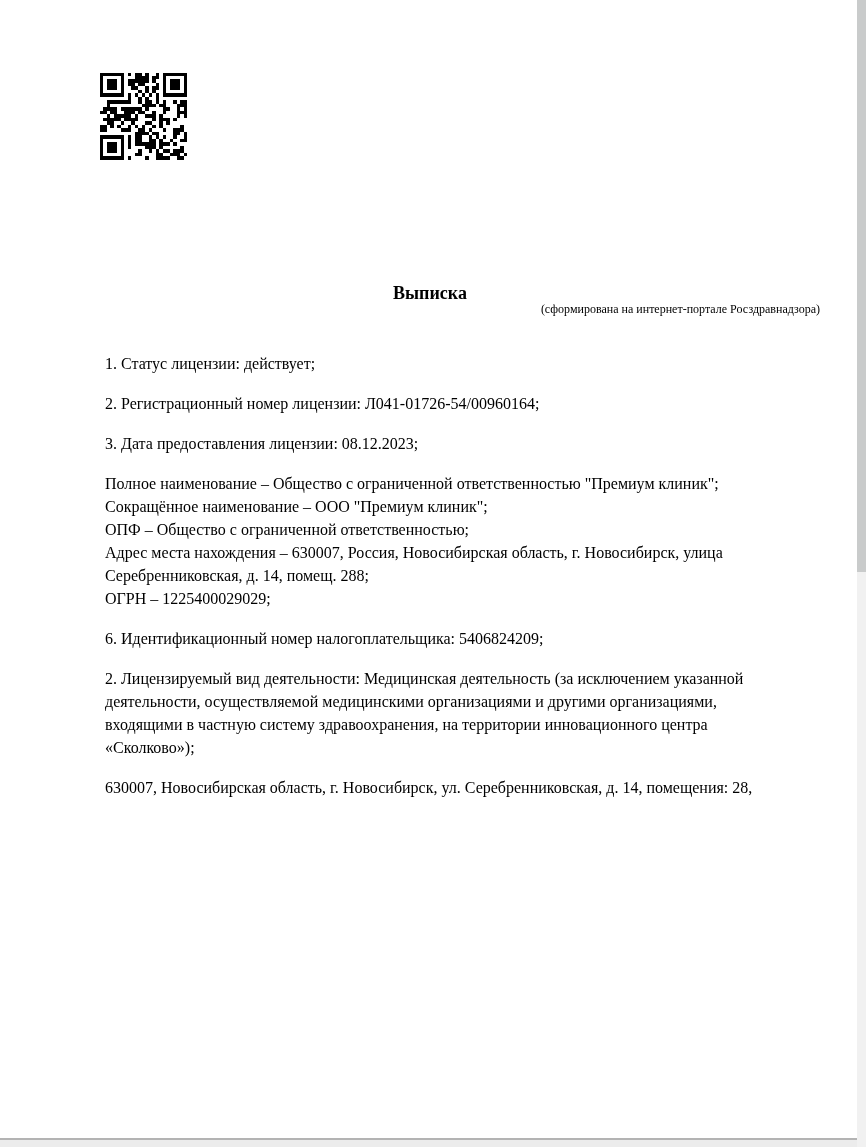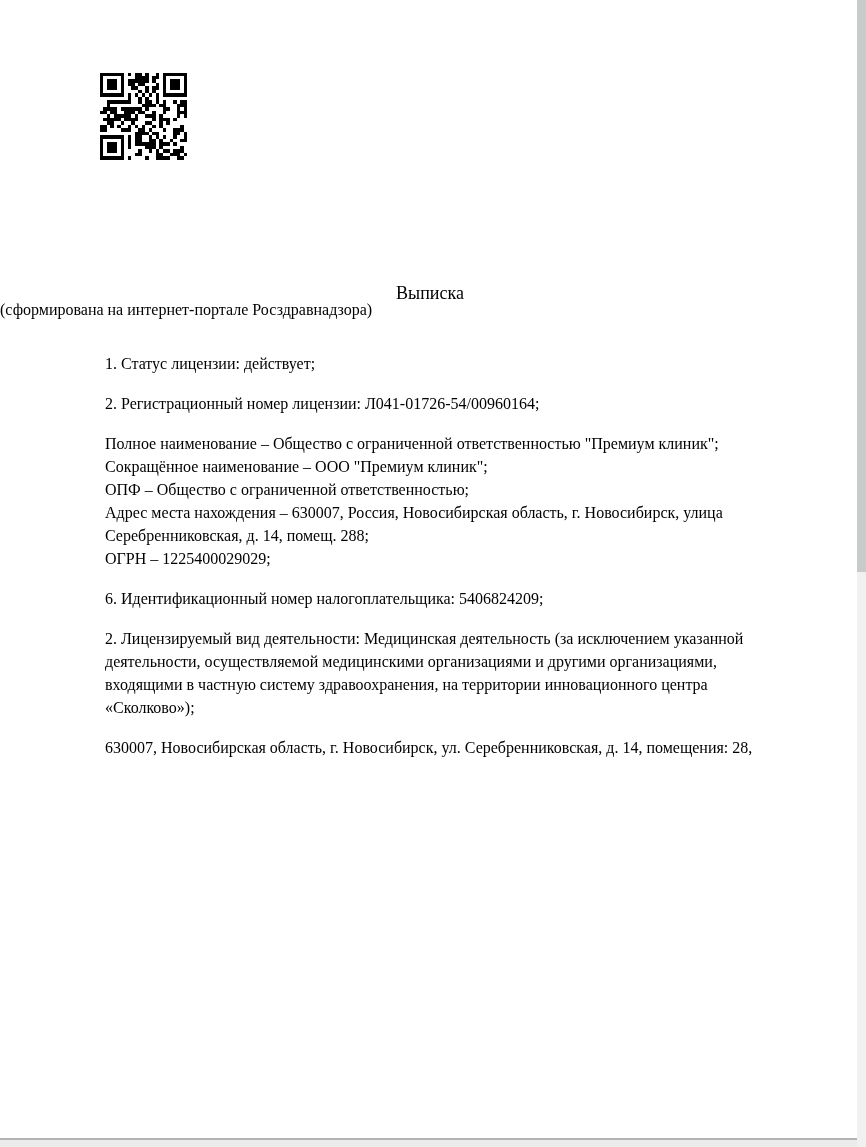--- a/index.html
+++ b/index.html
@@ -26,34 +26,34 @@
   }
   .qr svg { width: 100%; height: 100%; display: block; shape-rendering: crispEdges; }
 
   
   .title-block {
     position: absolute;
     left: 40px;
     top: 231px;
     width: 780px;
     text-align: center;
-    font-weight: normal;
+    font-weight: bold;
     font-size: 18px;
     line-height: 25px;
     white-space: pre;
   }
 
   
   .subtitle {
     position: absolute;
     top: 301px;
     left: 0;
     width: 820px;
-    text-align: left;
-    font-size: 16px;
+    text-align: right;
+    font-size: 12px;
     line-height: 17px;
   }
 
   
   .doc-body {
     position: absolute;
     left: 97px;
     top: 352px;
     width: 720px;
   }
@@ -429,20 +429,21 @@
 
   <div class="title-block">
     <div>Выписка</div>
   </div>
 
   <div class="subtitle">(сформирована на интернет-портале Росздравнадзора)</div>
 
   <div class="doc-body">
     <p class="para">1. Статус лицензии: действует;</p>
     <p class="para">2. Регистрационный номер лицензии: Л041-01726-54/00960164;</p>
+    <p class="para">3. Дата предоставления лицензии: 08.12.2023;</p>
     <p class="para">Полное наименование – Общество с ограниченной ответственностью "Премиум клиник";
 Сокращённое наименование – ООО "Премиум клиник";
 ОПФ – Общество с ограниченной ответственностью;
 Адрес места нахождения – 630007, Россия, Новосибирская область, г. Новосибирск, улица
 Серебренниковская, д. 14, помещ. 288;
 ОГРН – 1225400029029;</p>
     <p class="para">6. Идентификационный номер налогоплательщика: 5406824209;</p>
     <p class="para">2. Лицензируемый вид деятельности: Медицинская деятельность (за исключением указанной
 деятельности, осуществляемой медицинскими организациями и другими организациями,
 входящими в частную систему здравоохранения, на территории инновационного центра

